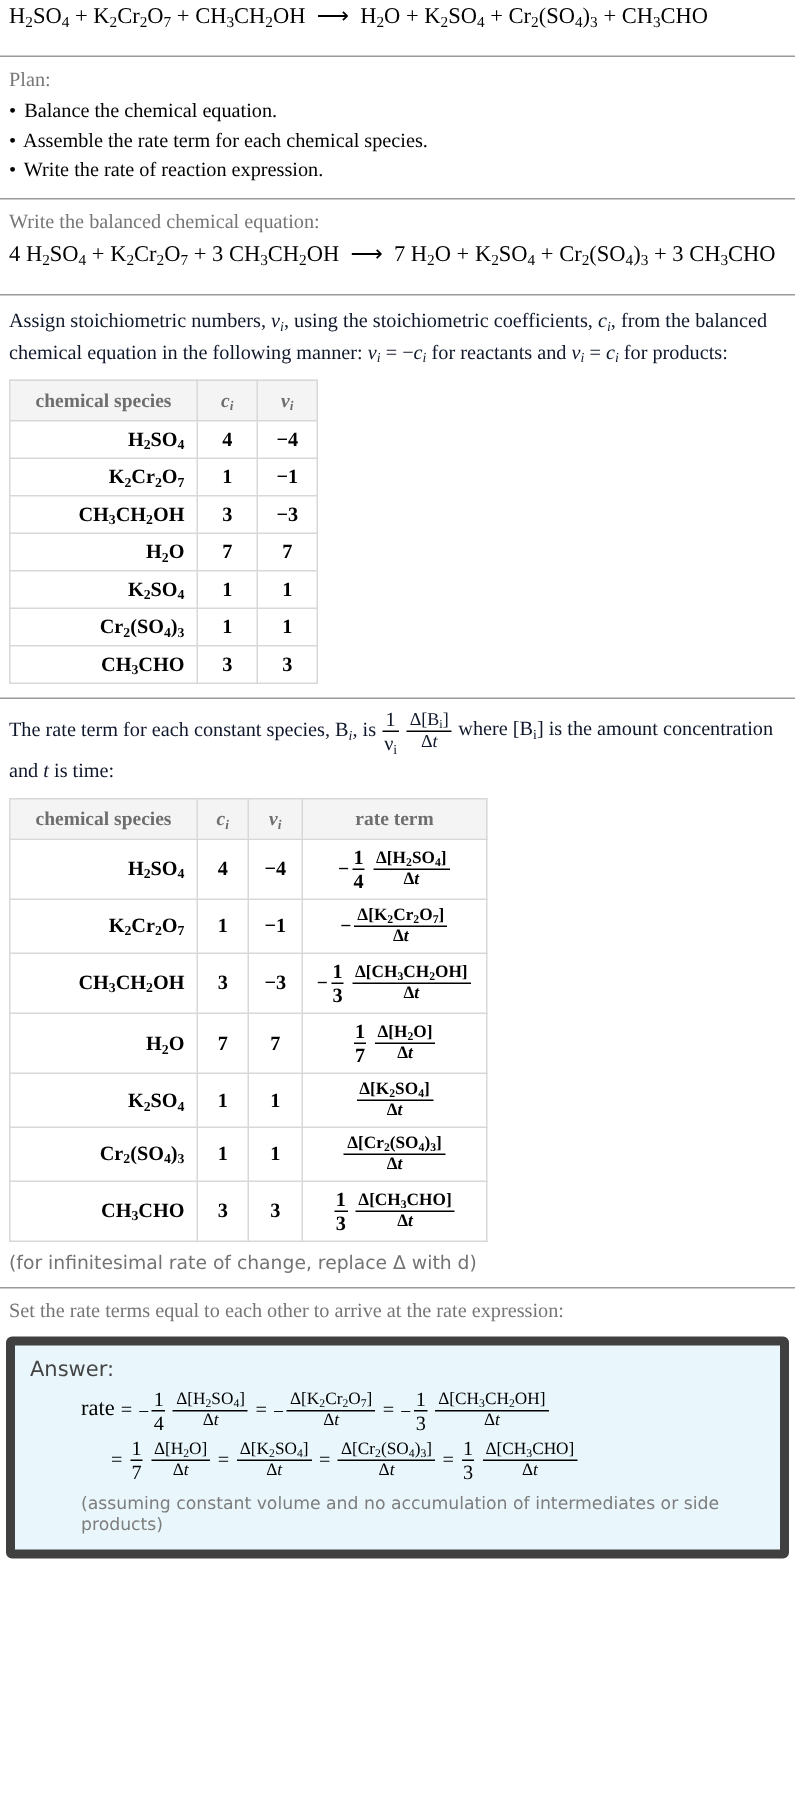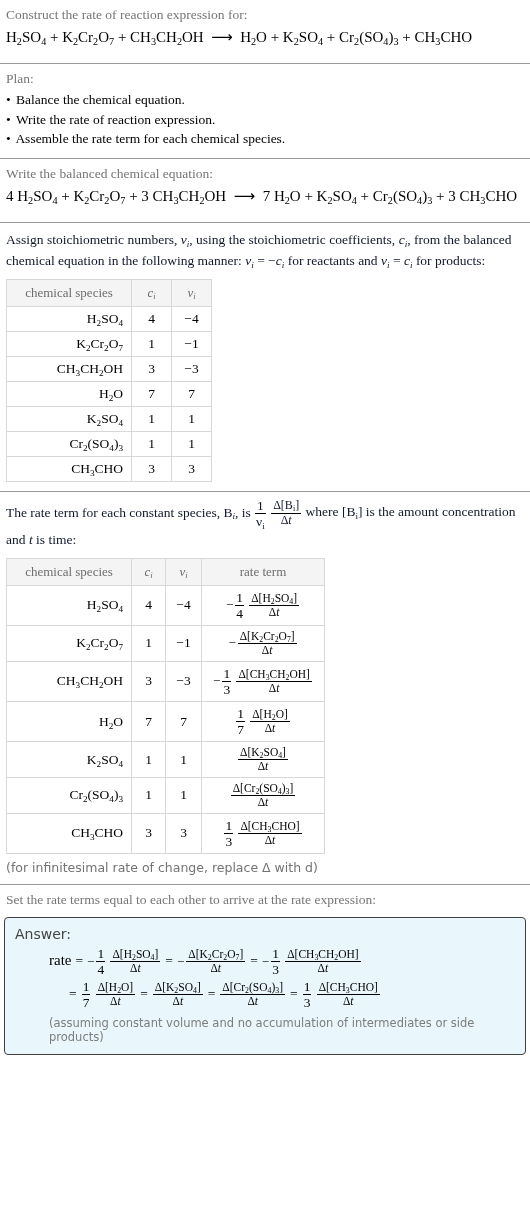--- a/index.html
+++ b/index.html
@@ -55,21 +55,21 @@
   
   table.styp {
     border-collapse: collapse;
     margin: 4px 6px 2px 6px;
     background: #fff;
     table-layout: fixed;
   }
   table.styp td, table.styp th {
     border: 1px solid #d8d8d8;
     padding: 4px 8px;
-    font-weight: normal;
+    font-weight: bold;
     font-size: 13.5px;
     vertical-align: middle;
     background: #fff;
   }
   table.styp thead td {
     background: #f4f4f4;
     color: #6e6e6e;
     text-align: center;
     font-size: 13px;
     padding: 5px 8px;
@@ -114,21 +114,21 @@
   .note {
     color: #737373;
     font-size: 12.5px;
     padding: 4px 6px 0 6px;
     font-family: "DejaVu Sans", sans-serif;
   }
 
   
   .ansbox {
     margin: 6px 4px 8px 4px;
-    border: 1px solid #404040;
+    border: 6px solid #404040;
     border-radius: 4px;
     background: #e9f7fc;
     padding: 8px 10px 10px 10px;
   }
   .anslabel {
     font-family: "DejaVu Sans", sans-serif;
     font-size: 14px;
     color: #444444;
     padding-bottom: 4px;
   }
@@ -148,31 +148,30 @@
     padding-left: 34px;
   }
   .eqs { margin: 0 4px; vertical-align: middle; }
 </style>
 </head>
 <body>
 
 <div class="page">
 
   <div>
-    <div class="prompt">Construct the rate of reaction expression for:</div>
     <div class="eqline">H<sub>2</sub>SO<sub>4</sub> + K<sub>2</sub>Cr<sub>2</sub>O<sub>7</sub> + CH<sub>3</sub>CH<sub>2</sub>OH &nbsp;⟶&nbsp; H<sub>2</sub>O + K<sub>2</sub>SO<sub>4</sub> + Cr<sub>2</sub>(SO<sub>4</sub>)<sub>3</sub> + CH<sub>3</sub>CHO</div>
   </div>
   <hr class="div">
 
   <div>
     <div class="prompt">Plan:</div>
     <div>
       <div class="bullet"><span class="dot">•</span> <span>Balance the chemical equation.</span></div>
+      <div class="bullet"><span class="dot">•</span> <span>Assemble the rate term for each chemical species.</span></div>
       <div class="bullet"><span class="dot">•</span> <span>Write the rate of reaction expression.</span></div>
-      <div class="bullet"><span class="dot">•</span> <span>Assemble the rate term for each chemical species.</span></div>
     </div>
   </div>
   <hr class="div">
 
   <div>
     <div class="prompt">Write the balanced chemical equation:</div>
     <div class="eqline">4 H<sub>2</sub>SO<sub>4</sub> + K<sub>2</sub>Cr<sub>2</sub>O<sub>7</sub> + 3 CH<sub>3</sub>CH<sub>2</sub>OH &nbsp;⟶&nbsp; 7 H<sub>2</sub>O + K<sub>2</sub>SO<sub>4</sub> + Cr<sub>2</sub>(SO<sub>4</sub>)<sub>3</sub> + 3 CH<sub>3</sub>CHO</div>
   </div>
   <hr class="div">
 

